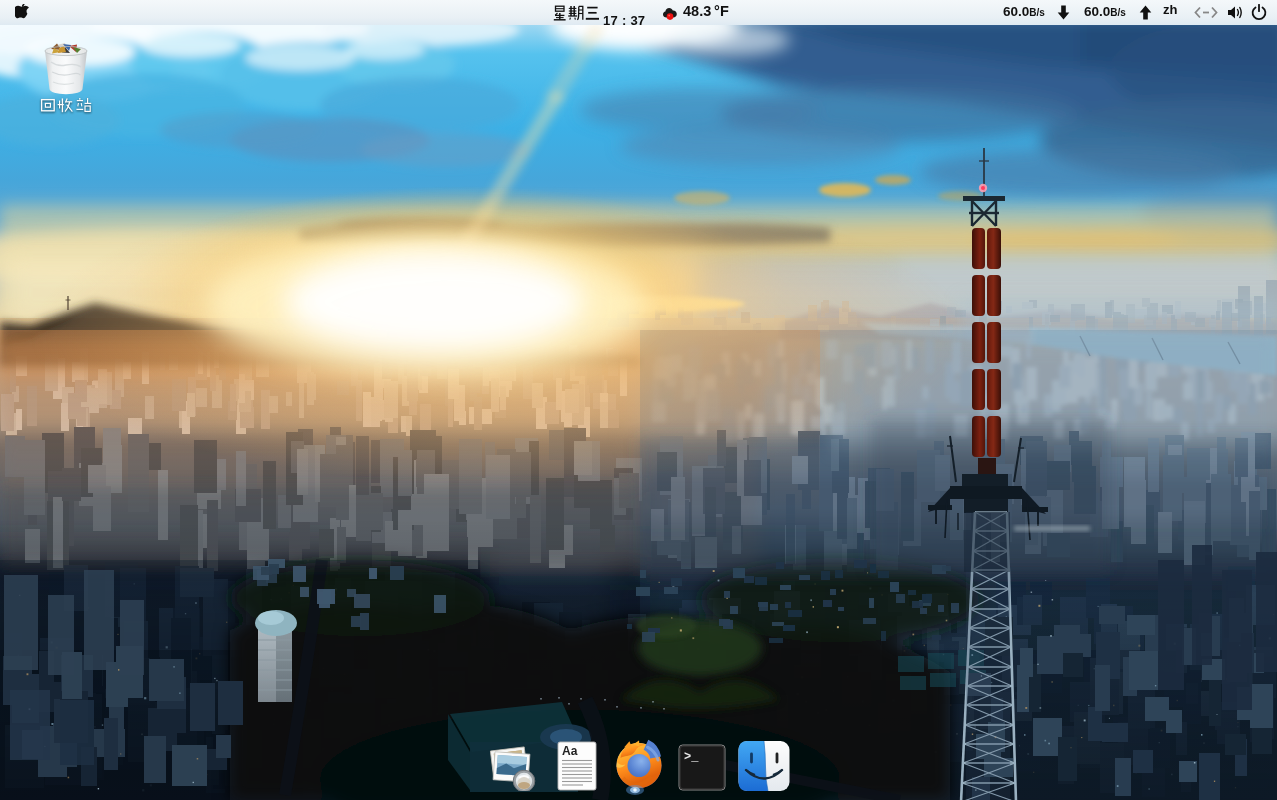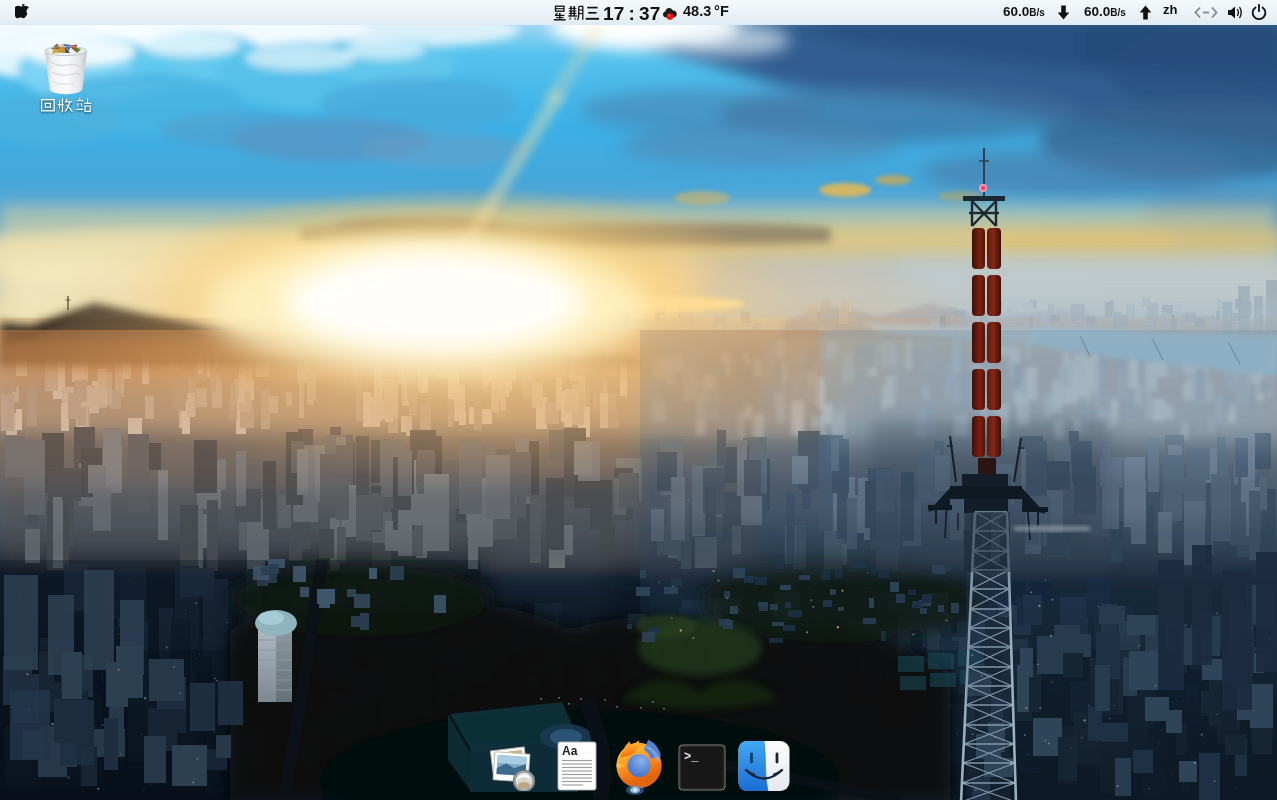--- a/index.html
+++ b/index.html
@@ -1778,21 +1778,21 @@
  <line x1="10.8" y1="5" x2="14.8" y2="5" stroke-width="1.1"></line>
  <line x1="10.8" y1="8.5" x2="14.8" y2="8.5" stroke-width="1.1"></line>
  </g>
 
  <g transform="translate(33,0)">
  <line x1="2.2" y1="2.6" x2="12.6" y2="2.6" stroke-width="1.7"></line>
  <line x1="3.2" y1="7.8" x2="11.6" y2="7.8" stroke-width="1.7"></line>
  <line x1="0.8" y1="13.8" x2="14" y2="13.8" stroke-width="1.9"></line>
  </g>
 </svg>
-<span class="abs" style="left:603px;top:3px;font-size:19px;font-weight:bold;color:#111;letter-spacing:0.2px">17<span style="padding:0 4px">:</span>37</span>
+<span class="abs" style="left:603px;top:13px;font-size:13px;font-weight:bold;color:#111;letter-spacing:0.2px">17<span style="padding:0 4px">:</span>37</span>
 <svg class="abs" style="left:662px;top:5px" width="16" height="16" viewBox="0 0 16 16">
  <path fill="#1b1b1b" d="M4.5,12.5 C2.5,12.5 1,11.2 1,9.4 C1,7.9 2,6.8 3.4,6.5 C3.6,4.5 5.2,3 7.2,3 C8.8,3 10.2,4 10.8,5.4 C10.9,5.4 11.1,5.4 11.2,5.4 C13.2,5.4 14.8,7 14.8,8.9 C14.8,10.9 13.2,12.5 11.2,12.5 Z"></path>
  <circle cx="8" cy="11.6" r="3.3" fill="#ee1111"></circle>
  <circle cx="7.2" cy="10.6" r="0.9" fill="#ff7070" opacity="0.8"></circle>
 </svg>
 <span class="abs" style="left:683px;top:3px;font-size:14.5px;font-weight:bold;color:#111">48.3 °F</span>
 <span class="abs" style="left:1003px;top:4px;font-size:13.5px;font-weight:bold;color:#111">60.0<span style="font-size:10px;font-weight:bold">B/s</span></span>
 <svg class="abs" style="left:1057px;top:5px" width="13" height="15" viewBox="0 0 13 15">
  <path fill="#111" d="M4.2,0.5 L8.8,0.5 L8.8,7.5 L12.3,7.5 L6.5,14.5 L0.7,7.5 L4.2,7.5 Z"></path>
 </svg>

